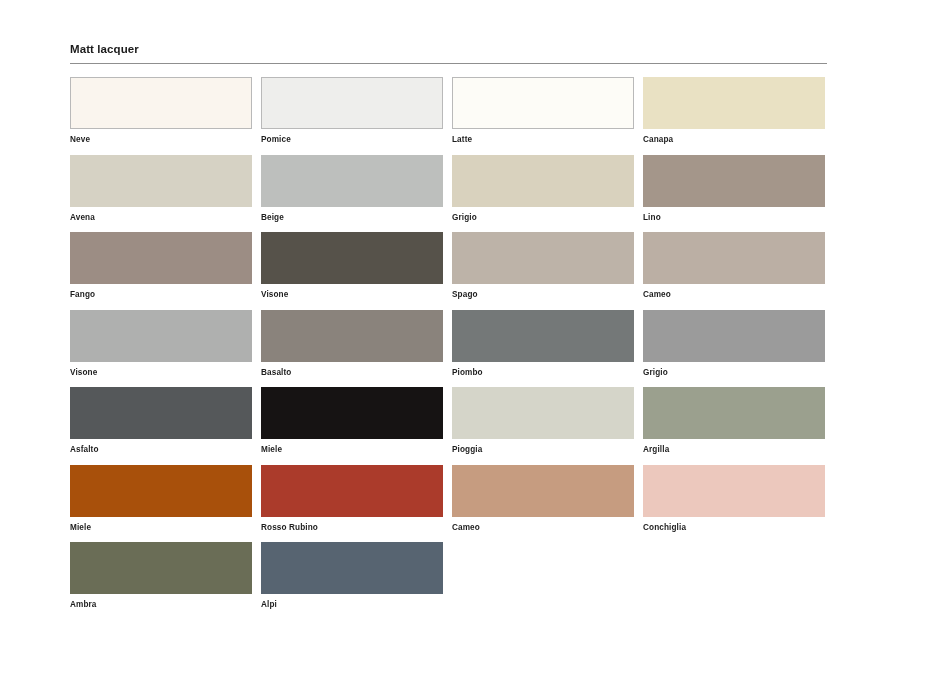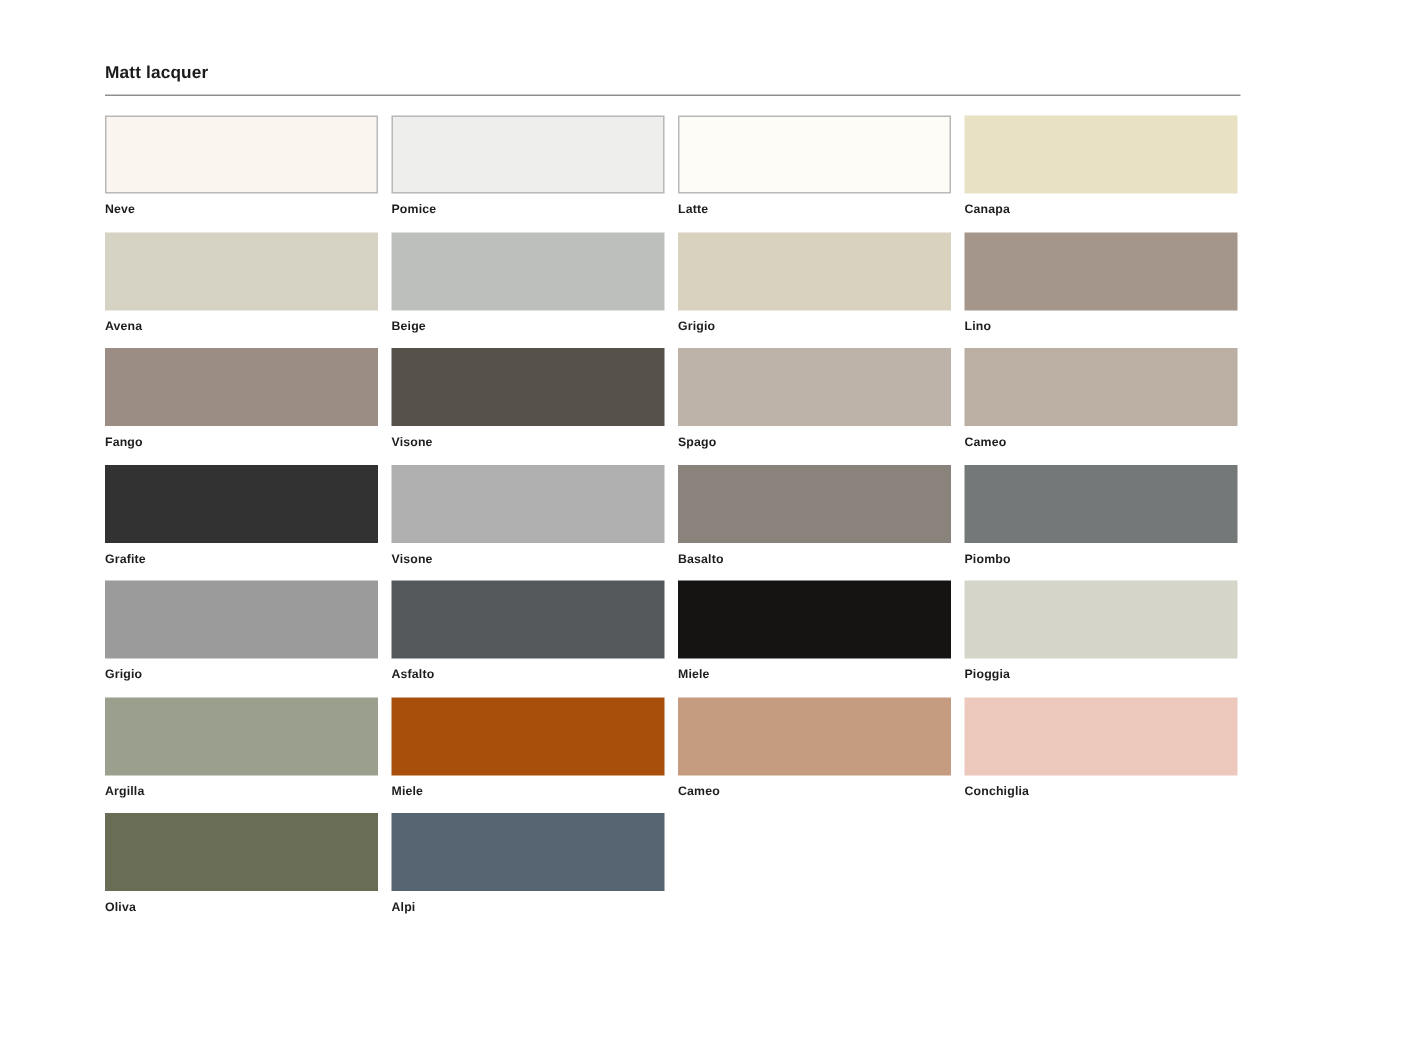--- a/index.html
+++ b/index.html
@@ -142,24 +142,20 @@
         </div>
         <div class="swatch-cell">
           <div class="swatch-chip" style="background: rgb(189, 179, 168);"></div>
           <span class="swatch-label">Spago</span>
         </div>
         <div class="swatch-cell">
           <div class="swatch-chip" style="background: rgb(187, 175, 164);"></div>
           <span class="swatch-label">Cameo</span>
         </div>
         <div class="swatch-cell">
-          <div class="swatch-chip" style="background: rgb(50, 50, 50);"></div>
-          <span class="swatch-label">Grafite</span>
-        </div>
-        <div class="swatch-cell">
           <div class="swatch-chip" style="background: rgb(175, 176, 175);"></div>
           <span class="swatch-label">Visone</span>
         </div>
         <div class="swatch-cell">
           <div class="swatch-chip" style="background: rgb(138, 131, 124);"></div>
           <span class="swatch-label">Basalto</span>
         </div>
         <div class="swatch-cell">
           <div class="swatch-chip" style="background: rgb(116, 120, 120);"></div>
           <span class="swatch-label">Piombo</span>
@@ -182,30 +178,34 @@
         </div>
         <div class="swatch-cell">
           <div class="swatch-chip" style="background: rgb(155, 160, 142);"></div>
           <span class="swatch-label">Argilla</span>
         </div>
         <div class="swatch-cell">
           <div class="swatch-chip" style="background: rgb(168, 80, 11);"></div>
           <span class="swatch-label">Miele</span>
         </div>
         <div class="swatch-cell">
+          <div class="swatch-chip" style="background: rgb(171, 59, 43);"></div>
+          <span class="swatch-label">Rosso Rubino</span>
+        </div>
+        <div class="swatch-cell">
           <div class="swatch-chip" style="background: rgb(198, 156, 128);"></div>
           <span class="swatch-label">Cameo</span>
         </div>
         <div class="swatch-cell">
           <div class="swatch-chip" style="background: rgb(236, 200, 189);"></div>
           <span class="swatch-label">Conchiglia</span>
         </div>
         <div class="swatch-cell">
           <div class="swatch-chip" style="background: rgb(106, 109, 86);"></div>
-          <span class="swatch-label">Oliva</span>
+          <span class="swatch-label">Ambra</span>
         </div>
         <div class="swatch-cell">
           <div class="swatch-chip" style="background: rgb(87, 100, 113);"></div>
           <span class="swatch-label">Alpi</span>
         </div>
         <div class="swatch-cell empty">
           <div class="swatch-chip"></div>
           <span class="swatch-label"></span>
         </div>
         <div class="swatch-cell empty">

